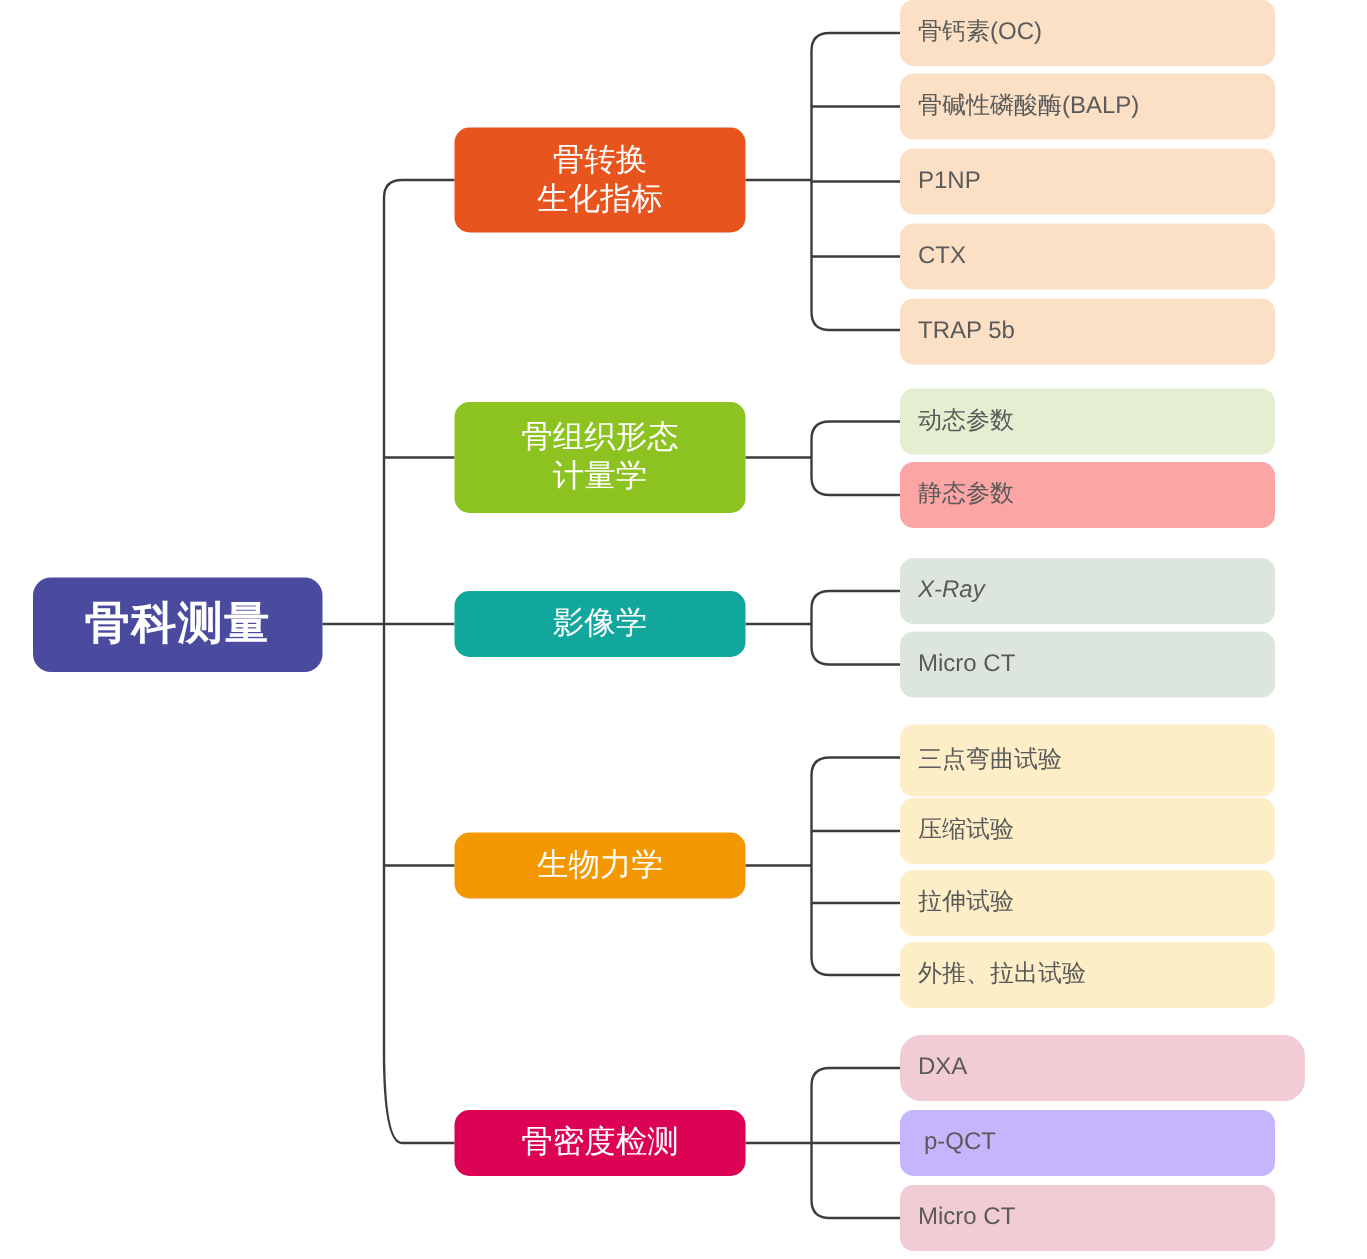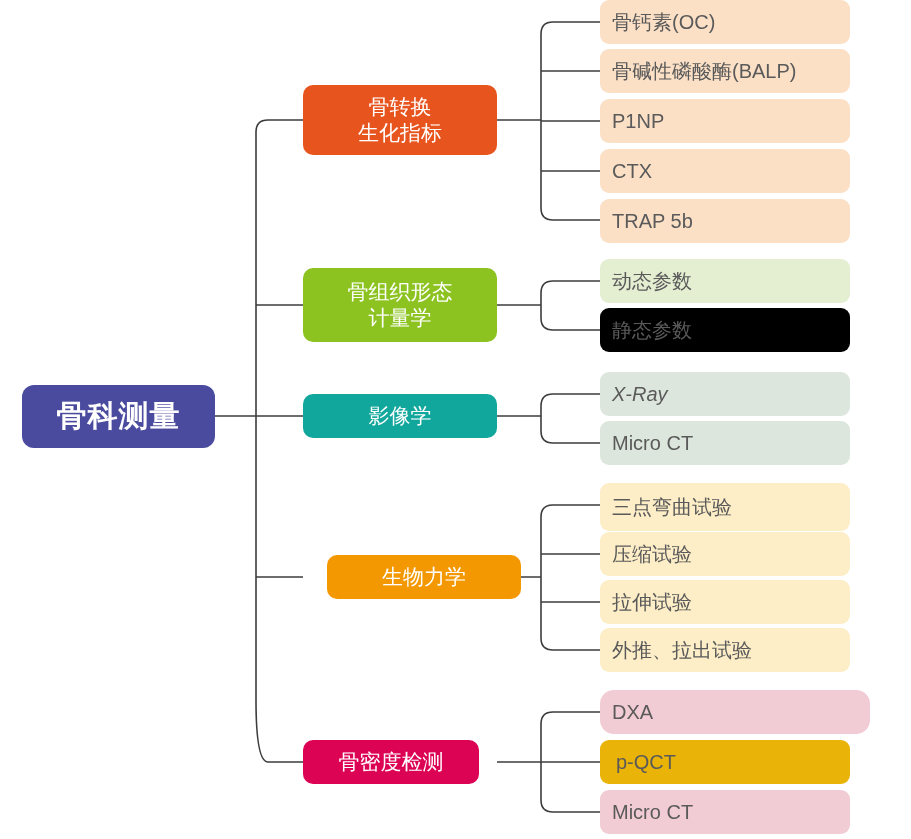--- a/index.html
+++ b/index.html
@@ -24,21 +24,21 @@
   .branch{
     border-radius:10px;font-size:21px;font-weight:normal;
   }
   .branch.two-line{line-height:1.26;}
 
   .leaf{
     position:absolute;box-sizing:border-box;
     display:flex;align-items:center;justify-content:flex-start;
     border-radius:9px;
     padding-left:12px;
-    color:#5a5a5a;font-size:20px;line-height:1.15;
+    color:#5a5a5a;font-size:16px;line-height:1.15;
     white-space:nowrap;
   }
 </style>
 </head>
 <body>
 
 <div id="stage">
 
   <svg class="links" viewBox="0 0 911 839">
 
@@ -99,56 +99,56 @@
 
   <div class="node branch two-line" style="left:303px;top:268px;width:194px;height:74px;background:#8cc321;">
     <span>
       <span>骨组织形态</span><br>
       <span>计量学</span>
     </span>
   </div>
   <div class="leaf" style="left:600px;top:259px;width:250px;height:44px;background:#e4eed1;">
     <span>动态参数</span>
   </div>
-  <div class="leaf" style="left:600px;top:308px;width:250px;height:44px;background:#000000;">
+  <div class="leaf" style="left:600px;top:308px;width:250px;height:44px;background:#fca5a5;">
     <span>静态参数</span>
   </div>
 
   <div class="node branch" style="left:303px;top:394px;width:194px;height:44px;background:#11a79c;">
     <span>影像学</span>
   </div>
   <div class="leaf" style="left:600px;top:372px;width:250px;height:44px;background:#dde6dd;font-style:italic;">
     <span>X-Ray</span>
   </div>
   <div class="leaf" style="left:600px;top:421px;width:250px;height:44px;background:#dde6dd;">
     <span>Micro CT</span>
   </div>
 
-  <div class="node branch" style="left:303px;top:555px;width:194px;height:44px;background:#f39800;margin-left:24px;">
+  <div class="node branch" style="left:303px;top:555px;width:194px;height:44px;background:#f39800;">
     <span>生物力学</span>
   </div>
   <div class="leaf" style="left:600px;top:483px;width:250px;height:48px;background:#fdeec7;">
     <span>三点弯曲试验</span>
   </div>
   <div class="leaf" style="left:600px;top:532px;width:250px;height:44px;background:#fdeec7;">
     <span>压缩试验</span>
   </div>
   <div class="leaf" style="left:600px;top:628px;width:250px;height:44px;background:#fdeec7;">
     <span>外推、拉出试验</span>
   </div>
   <div class="leaf" style="left:600px;top:580px;width:250px;height:44px;background:#fdeec7;">
     <span>拉伸试验</span>
   </div>
 
-  <div class="node branch" style="left:303px;top:740px;width:176px;height:44px;background:#dc0354;">
+  <div class="node branch" style="left:303px;top:740px;width:194px;height:44px;background:#dc0354;">
     <span>骨密度检测</span>
   </div>
   <div class="leaf" style="left:600px;top:690px;width:270px;height:44px;background:#f2ccd4;border-radius:14px;">
     <span>DXA</span>
   </div>
-  <div class="leaf" style="left:600px;top:740px;width:250px;height:44px;background:#eab308;padding-left:16px;">
+  <div class="leaf" style="left:600px;top:740px;width:250px;height:44px;background:#c4b5fd;padding-left:16px;">
     <span>p-QCT</span>
   </div>
   <div class="leaf" style="left:600px;top:790px;width:250px;height:44px;background:#f2ccd4;">
     <span>Micro CT</span>
   </div>
 
 </div>
 
 </body></html>

